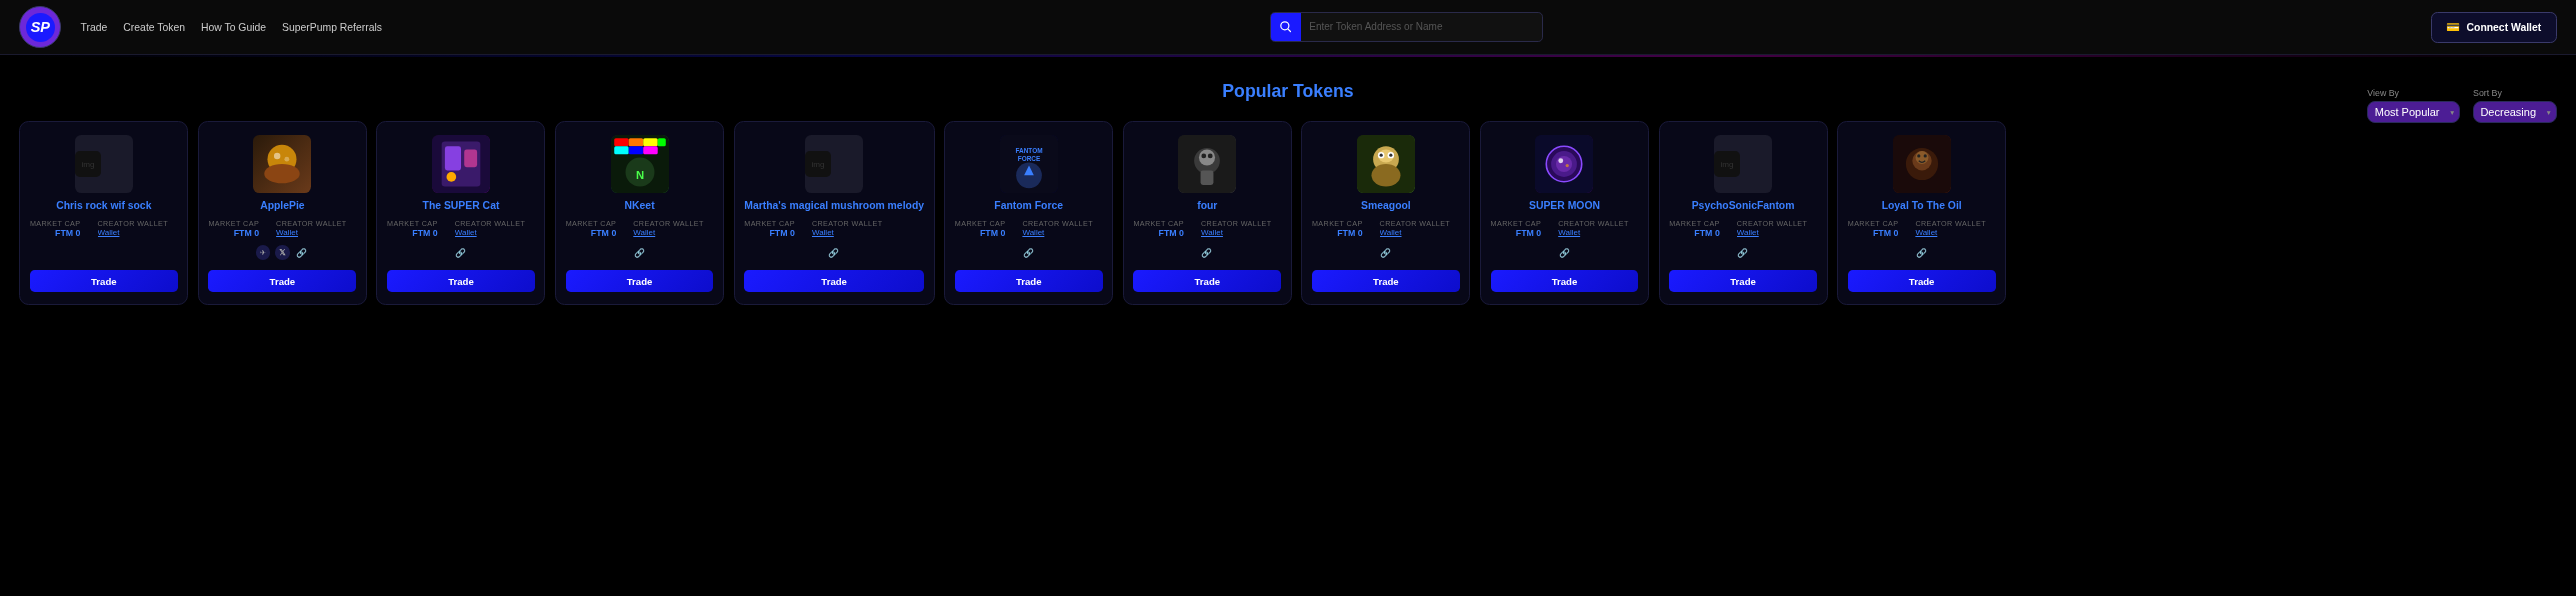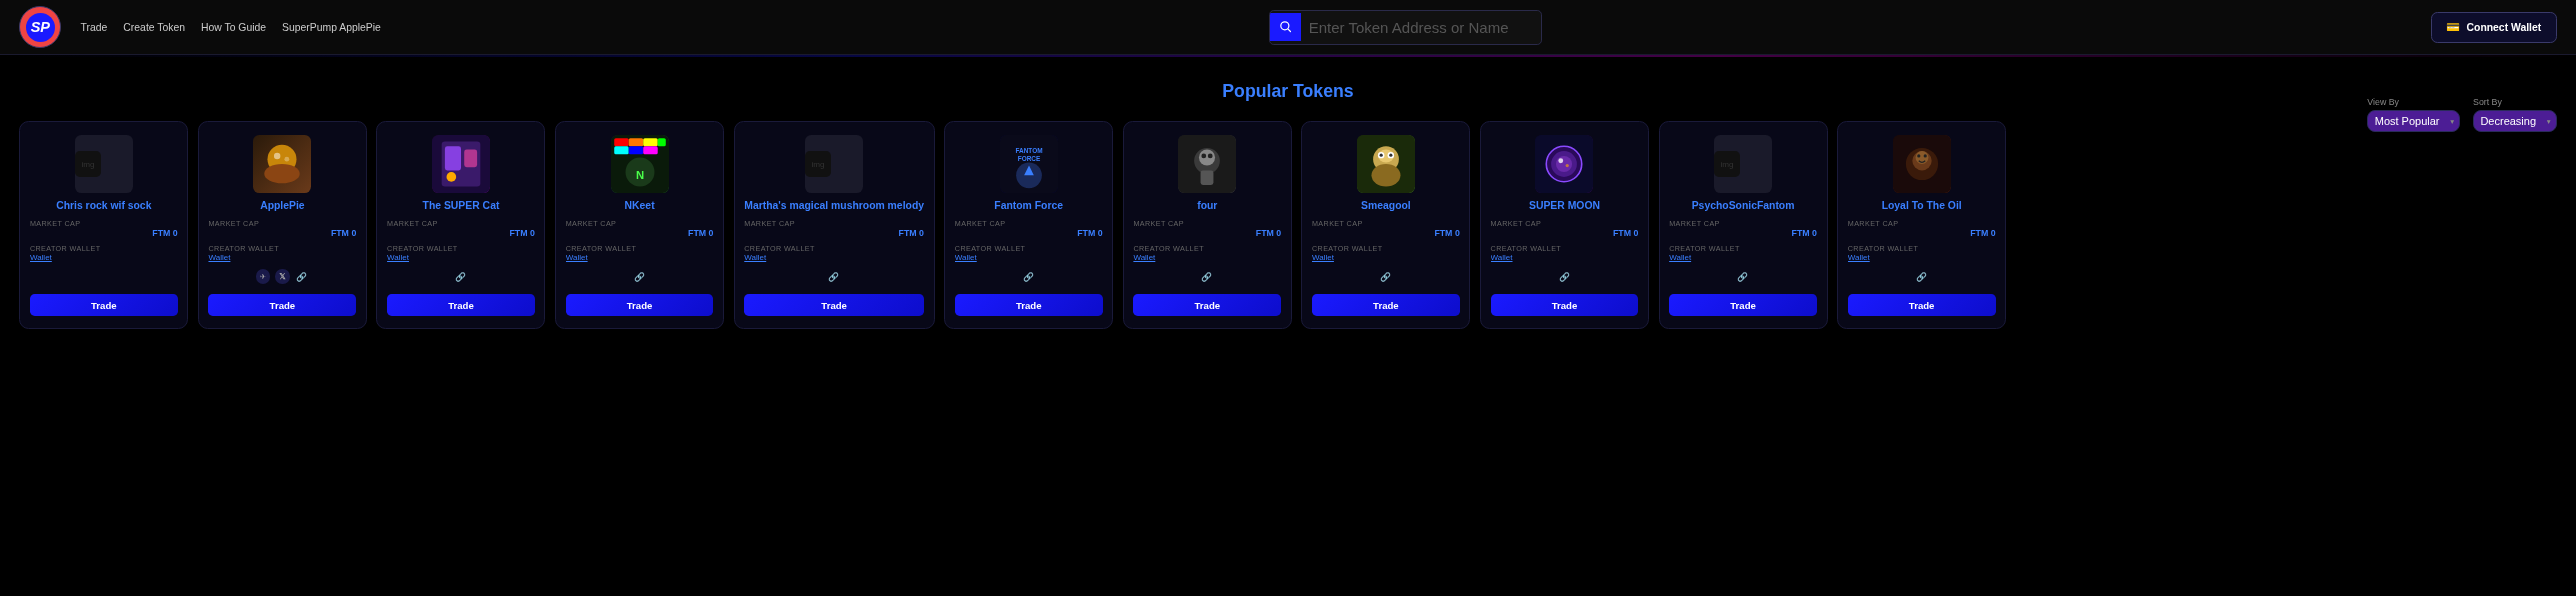--- a/index.html
+++ b/index.html
@@ -19,21 +19,21 @@
       padding: 0 19.3px;
       height: 55px;
       border-bottom: 0.8px solid #1a1a2e;
       position: relative;
       z-index: 10;
     }
     .nav-logo {
       width: 42px;
       height: 42px;
       border-radius: 50%;
-      background: #ef4444;
+      background: #6d28d9;
       border: 1.6px solid #3a3a6a;
       display: flex; align-items: center; justify-content: center;
       margin-right: 19.3px;
       flex-shrink: 0;
     }
     .nav-logo-inner {
       width: 29px; height: 29px;
       background: #1a1aff;
       border-radius: 50%;
       display: flex; align-items: center; justify-content: center;
@@ -71,21 +71,21 @@
       border: none;
       padding: 8px 9.6px;
       cursor: pointer;
       display: flex; align-items: center; justify-content: center;
     }
     .search-input {
       background: transparent;
       border: none;
       outline: none;
       color: #aaa;
-      font-size: 15px;
+      font-size: 10px;
       padding: 8px 8px;
       width: 225px;
     }
     .search-input::placeholder { color: #555; }
 
     .connect-wallet-btn {
       margin-left: auto;
       background: #0d0d2b;
       border: 0.8px solid #3a3a6a;
       border-radius: 6.4px;
@@ -119,21 +119,21 @@
       margin-bottom: 19.3px;
     }
     .popular-title {
       font-size: 17.7px;
       font-weight: 700;
       color: #3a7fff;
     }
     .controls {
       position: absolute;
       right: 0;
-      top: 16px;
+      top: 7px;
       display: flex;
       gap: 13px;
       align-items: flex-end;
     }
     .control-group {
       display: flex;
       flex-direction: column;
       gap: 3.2px;
     }
     .control-label {
@@ -202,22 +202,22 @@
       font-size: 10.4px;
       font-weight: 700;
       color: #3a7fff;
       text-align: right;
       line-height: 1.3;
     }
 
     .token-stats {
       width: 100%;
       display: flex;
-      flex-direction: column;
-      gap: 6px;
+      flex-direction: row;
+      gap: 17px;
     }
     .stat-row {
       display: flex;
       flex-direction: column;
     }
     .stat-label {
       font-size: 7.2px;
       color: #666;
       text-transform: uppercase;
       letter-spacing: 0.4px;
@@ -296,21 +296,21 @@
 <body>
 
 <nav>
   <div class="nav-logo">
     <div class="nav-logo-inner">SP</div>
   </div>
   <div class="nav-links">
     <a class="nav-link">Trade</a>
     <a class="nav-link">Create Token</a>
     <a class="nav-link">How To Guide</a>
-    <a class="nav-link">SuperPump ApplePie</a>
+    <a class="nav-link">SuperPump Referrals</a>
   </div>
   <div class="nav-search">
     <div class="search-wrapper">
       <button class="search-btn">
         <svg width="11.3" height="11.3" viewBox="0 0 14 14" fill="none">
           <circle cx="6" cy="6" r="5" stroke="#fff" stroke-width="1.5"></circle>
           <line x1="10" y1="10" x2="13" y2="13" stroke="#fff" stroke-width="1.5" stroke-linecap="round"></line>
         </svg>
       </button>
       <input class="search-input" type="text" placeholder="Enter Token Address or Name" style="">

